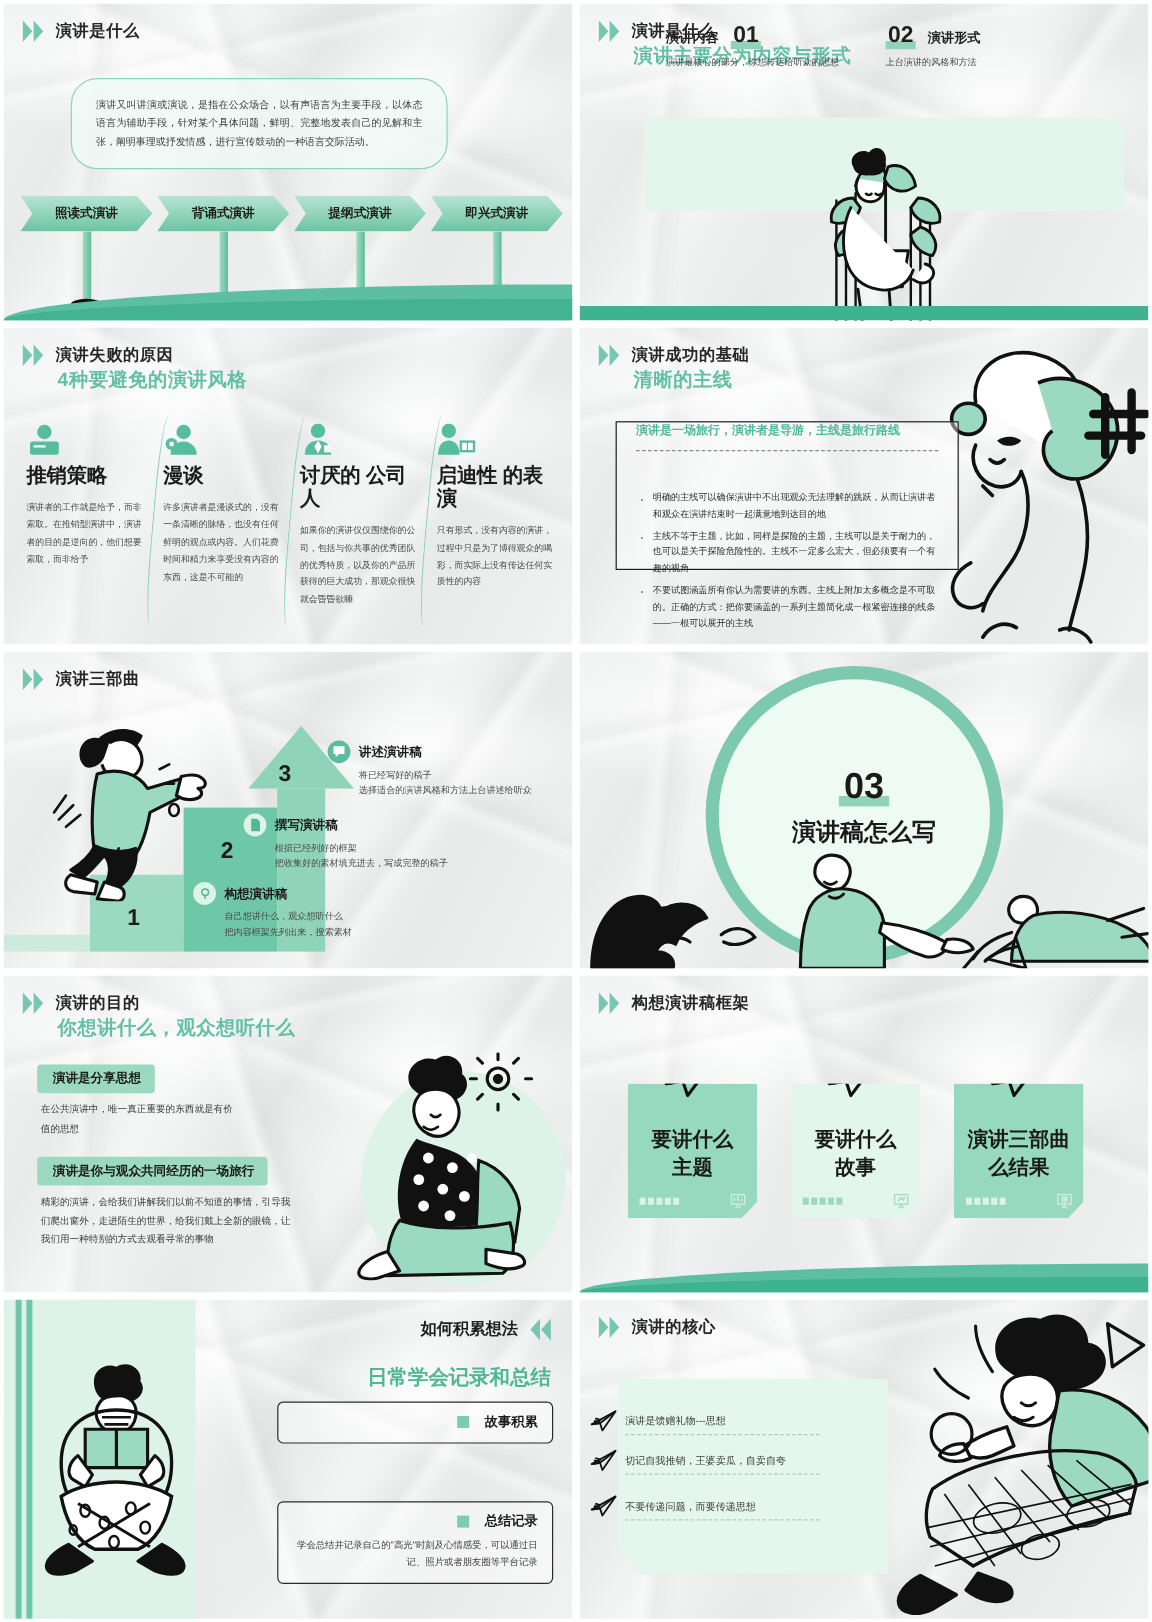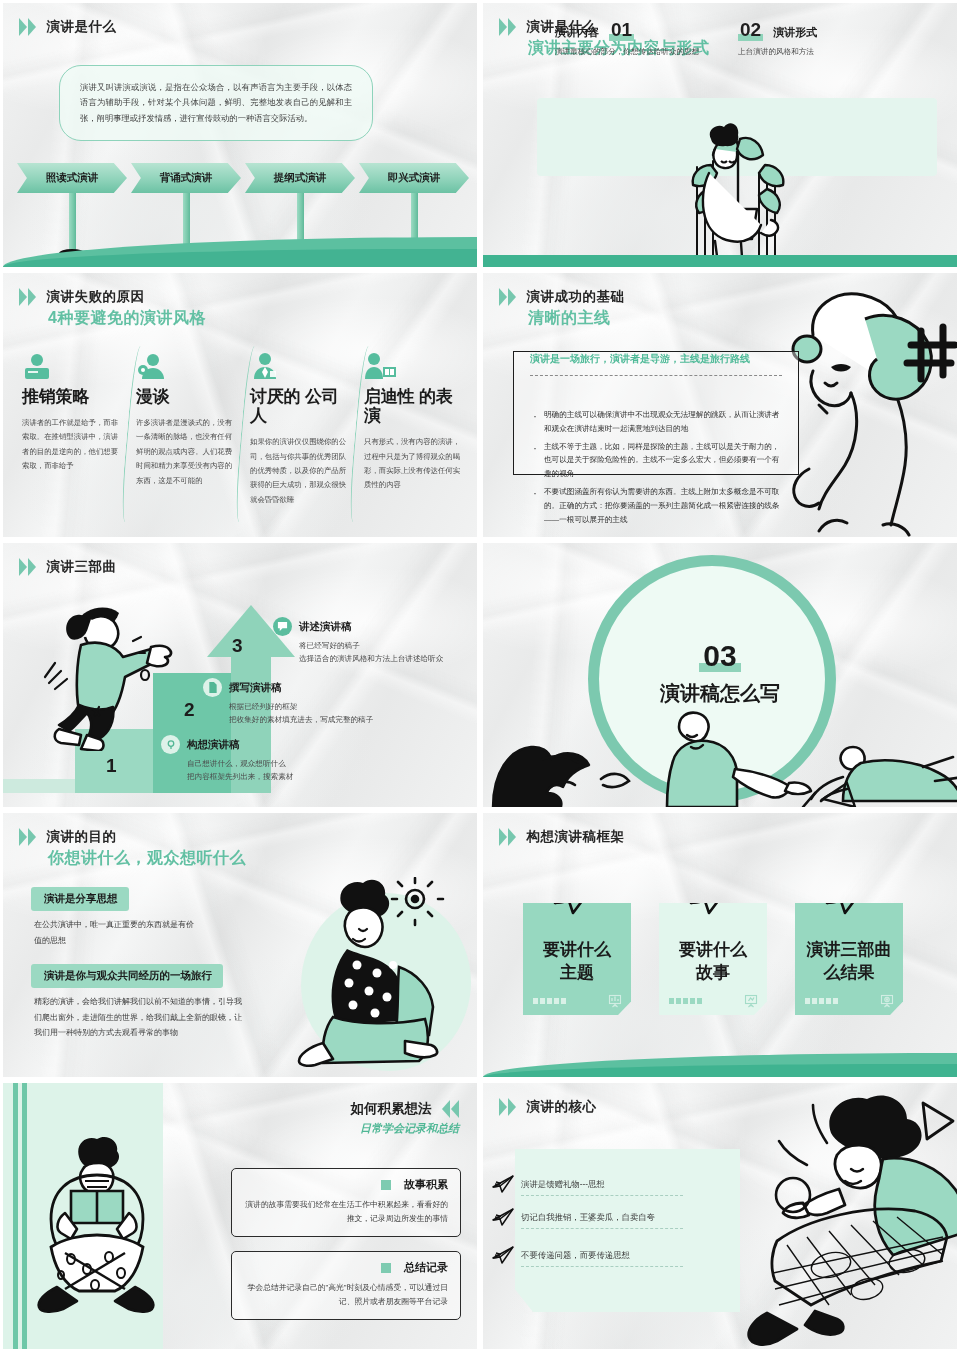--- a/index.html
+++ b/index.html
@@ -155,21 +155,21 @@
   .s8-plane { position:absolute; top:-26px; left:28px; width:50px; height:40px; }
   .s8-wave { position:absolute; left:0; right:0; bottom:0; height:24px; background:#5cc0a0; border-top-left-radius:100% 100%; }
   .s8-wave2 { position:absolute; left:0; right:0; bottom:0; height:13px; background:#3fb390; border-top-left-radius:90% 100%; }
 
   
   .s9-stripe { position:absolute; left:0; top:0; bottom:0; width:160px; background:#ddf3e9; }
   .s9-bar1 { position:absolute; left:10px; top:0; bottom:0; width:5px; background:#6ec7a8; }
   .s9-bar2 { position:absolute; left:19px; top:0; bottom:0; width:5px; background:#6ec7a8; }
   .s9-hdr { position:absolute; right:18px; top:16px; text-align:right; }
   .s9-t1 { font-size:13.5px; font-weight:bold; color:#1e1e1e; display:inline-block; vertical-align:middle; }
-  .s9-t2 { font-size:11px; font-weight:bold; color:#4fb795; margin-top:3px;font-style:italic; }
+  .s9-t2 { font-size:17px; font-weight:bold; color:#4fb795; margin-top:19px; }
   .chev-l { width:0; height:0; border-top:9px solid transparent; border-bottom:9px solid transparent; border-right:8px solid #76C7AE; }
   .s9-box { position:absolute; right:16px; width:230px; border:1.4px solid #2b2b2b;
     border-radius:5px; background:rgba(255,255,255,.45); padding:8px 12px 10px; text-align:right; }
   .s9-box.one { top:85px; }
   .s9-box.two { top:168px; }
   .s9-box-h { display:flex; align-items:center; justify-content:flex-end; gap:13px; }
   .s9-sq { width:10px; height:10px; background:#7ecbb1; }
   .s9-box-t { font-size:11px; font-weight:bold; color:#1b1b1b; }
   .s9-box-d { font-size:7.8px; line-height:1.8; color:#3d3d3d; margin-top:6px; }
   .s9-ill { position:absolute; left:18px; top:52px; width:150px; height:180px; }
@@ -702,21 +702,20 @@
           <i class="chev-l"></i>
           <i class="chev-l"></i>
         </span>
       <div class="s9-t2">日常学会记录和总结</div>
     </div>
     <div class="s9-box one">
       <div class="s9-box-h">
         <span class="s9-sq"></span>
         <span class="s9-box-t">故事积累</span>
       </div>
-      <div class="s9-box-d">演讲的故事需要我们经常在生活工作中积累起来，看看好的推文，记录周边所发生的事情</div>
     </div>
     <div class="s9-box two">
       <div class="s9-box-h">
         <span class="s9-sq"></span>
         <span class="s9-box-t">总结记录</span>
       </div>
       <div class="s9-box-d">学会总结并记录自己的"高光"时刻及心情感受，可以通过日记、照片或者朋友圈等平台记录</div>
     </div>
   </div>
 

